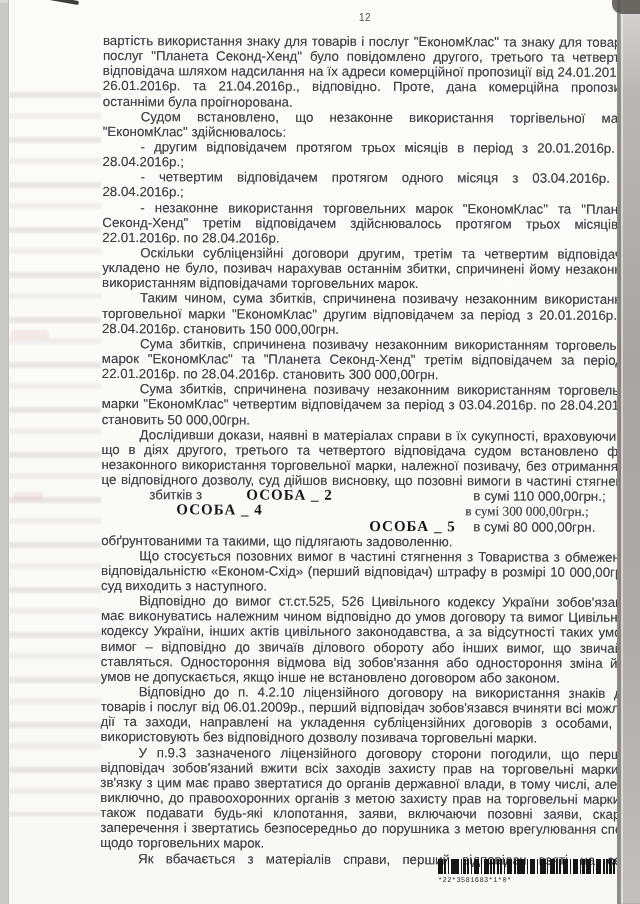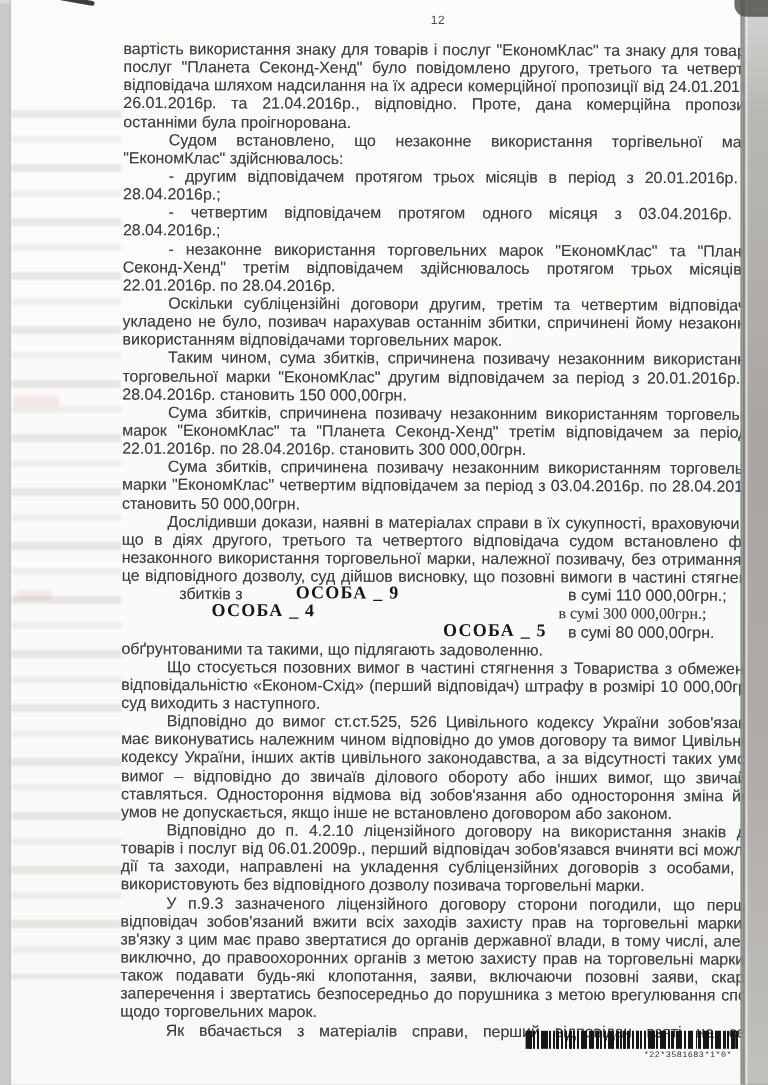--- a/index.html
+++ b/index.html
@@ -69,21 +69,21 @@
   .barcode-bars{
     position:absolute;left:429px;top:859px;width:172px;height:15px;
     border-left:3px solid #141414;border-right:2px solid #141414;
     background-image:
       repeating-linear-gradient(90deg,#161616 0 1.6px,rgba(0,0,0,0) 1.6px 3.3px),
       repeating-linear-gradient(90deg,#161616 0 1px,rgba(0,0,0,0) 1px 7.4px),
       repeating-linear-gradient(90deg,#161616 0 2.3px,rgba(0,0,0,0) 2.3px 11.2px);
   }
   .barcode-label{
     position:absolute;left:429px;top:876px;width:172px;
-    text-align:right;font-family:"Liberation Mono","DejaVu Sans Mono",monospace;
+    text-align:left;font-family:"Liberation Mono","DejaVu Sans Mono",monospace;
     font-size:7px;color:#2e2e2e;letter-spacing:.4px;
   }
   
   .right-strip{
     position:absolute;left:617px;top:0;width:23px;height:904px;
     background:linear-gradient(180deg,#d6d6d4 0%,#bab8b5 10%,#a8a5a2 40%,#aeaba8 70%,#c2c0bd 100%);
     border-left:2px solid #8f8d89;
     box-shadow:inset 2px 0 2px rgba(70,68,64,.45);
   }
   .right-strip .edge-hilite{
@@ -142,21 +142,21 @@
         <div class="tline last">становить 50 000,00грн.</div>
         <div class="tline ind">Дослідивши докази, наявні в матеріалах справи в їх сукупності, враховуючи те,</div>
         <div class="tline">що в діях другого, третього та четвертого відповідача судом встановлено факт</div>
         <div class="tline">незаконного використання торговельної марки, належної позивачу, без отримання на</div>
         <div class="tline">це відповідного дозволу, суд дійшов висновку, що позовні вимоги в частині стягнення</div>
       </div>
 
     <div>
       <div class="pline">
         <span class="pfx">збитків з</span>
-        <span class="pname n3">ОСОБА _ 9</span>
+        <span class="pname n3">ОСОБА _ 2</span>
         <span class="s3">в сумі 110 000,00грн.;</span>
       </div>
       <div class="pline">
         <span class="pname n4">ОСОБА _ 4</span>
         <span class="s4">в сумі 300 000,00грн.;</span>
       </div>
       <div class="pline">
         <span class="pname n5">ОСОБА _ 5</span>
         <span class="s5">в сумі 80 000,00грн.</span>
       </div>

